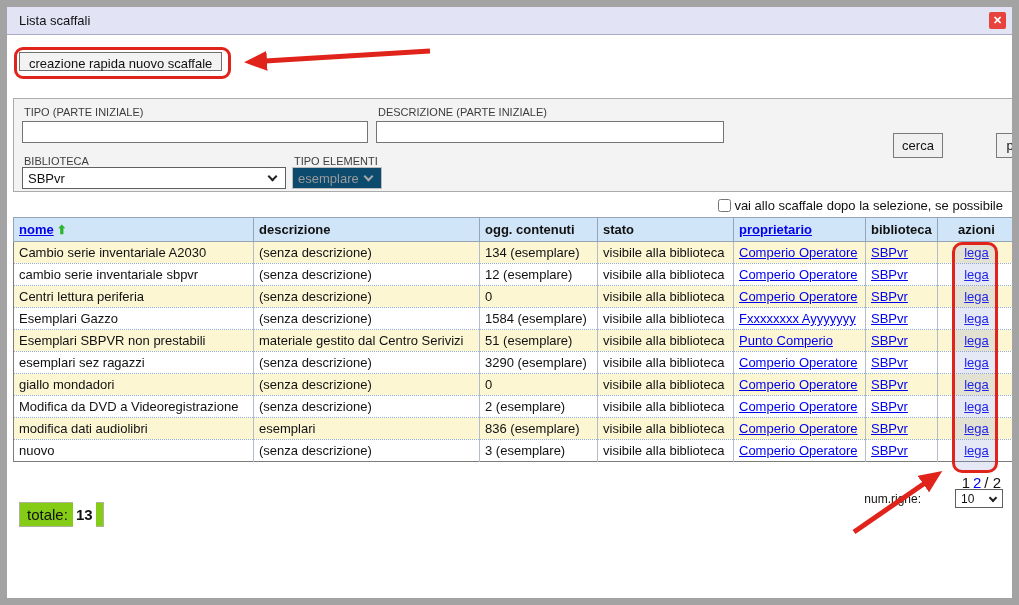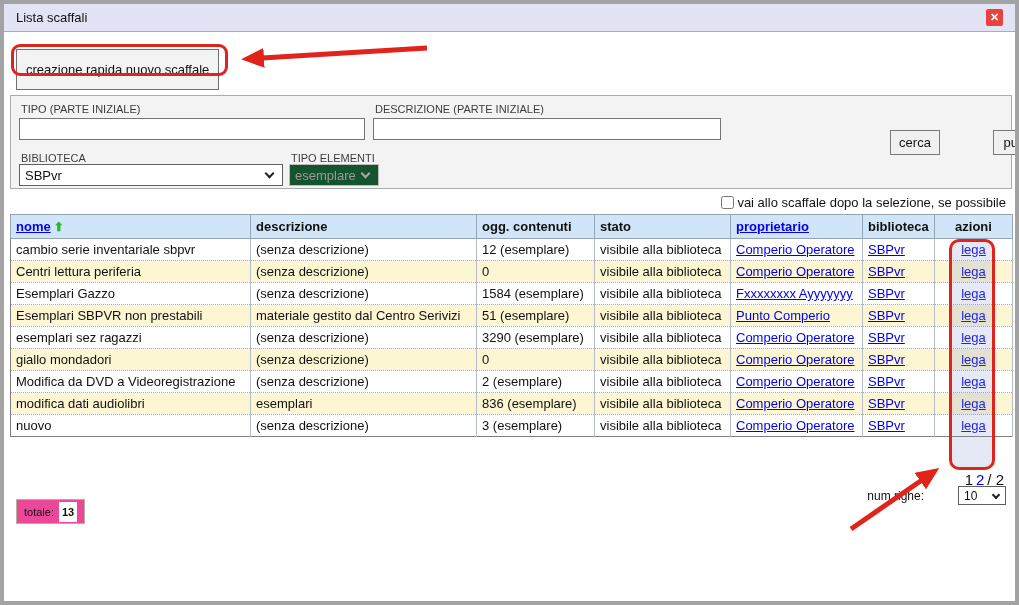--- a/index.html
+++ b/index.html
@@ -4,38 +4,38 @@
 <style>
   :root{
     --accent-red:#e0241b;
     --titlebar:#e3e3f6;
     --header-bg:#d0e5f8;
     --row-alt:#fcf6d3;
     --link:#0000EE;
   }
   *{box-sizing:border-box;margin:0;padding:0;}
   body{margin:0;font-family:"Liberation Sans",sans-serif;background:#fff;}
-  .window{position:relative;width:1019px;height:605px;border:4px solid #a3a3a3;background:#fff;overflow:hidden;}
+  .window{position:relative;width:1019px;height:605px;border:7px solid #a3a3a3;background:#fff;overflow:hidden;}
 
   
   .titlebar{position:absolute;left:0;top:0;width:1015px;height:28px;background:var(--titlebar);border-bottom:1px solid #a9a9c4;display:flex;align-items:center;padding-left:12px;font-size:13px;color:#111;}
   .close-btn{position:absolute;left:982px;top:5px;width:17px;height:17px;background:#e7423d;border-radius:2px;color:#fff;font-size:11px;font-weight:bold;display:flex;align-items:center;justify-content:center;cursor:pointer;line-height:1;}
 
   
-  .quick-btn{position:absolute;left:12px;top:45px;height:41px;padding:0 9px;font-size:13px;line-height:21px;background:#f3f3f3;border:1px solid #6f6f6f;color:#111;cursor:pointer;font-family:"Liberation Sans",sans-serif;}
+  .quick-btn{position:absolute;left:12px;top:45px;height:19px;padding:0 9px;font-size:13px;line-height:21px;background:#f3f3f3;border:1px solid #6f6f6f;color:#111;cursor:pointer;font-family:"Liberation Sans",sans-serif;}
   .annot-btn-rect{position:absolute;left:7px;top:40px;width:217px;height:32px;border:3px solid var(--accent-red);border-radius:9px;pointer-events:none;z-index:40;}
 
   
   .search-panel{position:absolute;left:6px;top:91px;width:1002px;height:94px;background:#f3f3f3;border:1px solid #ababab;}
   .fld-label{position:absolute;font-size:11px;color:#3d3d3d;}
   .txt-input{position:absolute;height:22px;border:1px solid #747474;background:#fff;font-size:13px;padding:0 4px;font-family:"Liberation Sans",sans-serif;}
   .btn{position:absolute;height:25px;background:#f0f0f0;border:1px solid #7a7a7a;font-size:13px;color:#111;cursor:pointer;font-family:"Liberation Sans",sans-serif;}
   .selectbox{position:absolute;height:22px;background:#fff;border:1px solid #606060;display:flex;align-items:center;font-size:13px;color:#111;padding-left:5px;cursor:pointer;}
   .selectbox .chev{width:7px;height:7px;border-right:2px solid #222;border-bottom:2px solid #222;transform:rotate(45deg);margin-left:auto;margin-right:9px;margin-top:-3px;}
-  .selectbox.disabled{background:#14532d;border-color:#bdbdbd;color:#9a9a9a;cursor:default;}
+  .selectbox.disabled{background:#0c4a6e;border-color:#bdbdbd;color:#9a9a9a;cursor:default;}
   .selectbox.disabled .chev{border-color:#a8a8a8;}
 
   
   .chk-row{position:absolute;top:191px;right:9px;display:flex;align-items:center;font-size:13px;color:#111;gap:3px;}
   .chk-row input{width:13px;height:13px;}
 
   
   table.grid{position:absolute;left:6px;top:210px;width:1002px;border-collapse:collapse;table-layout:fixed;font-size:13px;}
   table.grid{border:1px solid #7d7d7d;}
   table.grid th{background:var(--header-bg);font-weight:bold;text-align:left;height:24px;padding:2px 5px;border:1px solid #96a5b5;color:#111;}
@@ -49,21 +49,21 @@
   
   .annot-lega-rect{position:absolute;left:945px;top:235px;width:46px;height:231px;border:3px solid var(--accent-red);border-radius:10px;background:rgba(135,150,210,0.22);pointer-events:none;z-index:40;}
 
   
   .pagination{position:absolute;top:467px;right:11px;font-size:15px;color:#111;}
   .pagination .cur{color:#111;margin-right:3px;}
   .pagination a{margin-right:3px;}
   .rows-row{position:absolute;top:482px;right:9px;display:flex;align-items:center;font-size:12px;color:#111;gap:4px;}
   .rows-select{position:relative;width:48px;height:19px;background:#fff;border:1px solid #5f5f5f;display:flex;align-items:center;font-size:12px;padding-left:5px;cursor:pointer;margin-left:30px;}
   .rows-select .chev{width:6px;height:6px;border-right:2px solid #222;border-bottom:2px solid #222;transform:rotate(45deg);margin-left:auto;margin-right:6px;margin-top:-2px;}
-  .totale-box{position:absolute;left:12px;top:495px;height:25px;background:#ec4899;border:1px solid #b3b09b;display:flex;align-items:center;padding:0 7px;font-size:11px;color:#111;gap:5px;}
+  .totale-box{position:absolute;left:12px;top:495px;height:25px;background:#84cc16;border:1px solid #b3b09b;display:flex;align-items:center;padding:0 7px;font-size:15px;color:#111;gap:5px;}
   .totale-box .val{font-weight:bold;background:#fff;padding:4px 3px;}
 
   
   svg.overlay{position:absolute;left:0;top:0;width:1015px;height:601px;pointer-events:none;z-index:50;}
 </style>
 </head>
 <body>
 
 <div class="window">
 
@@ -116,20 +116,29 @@
         <th><a href="#">nome</a><span class="sort-icon">⬆</span></th>
         <th>descrizione</th>
         <th>ogg. contenuti</th>
         <th>stato</th>
         <th><a href="#">proprietario</a></th>
         <th>biblioteca</th>
         <th class="center">azioni</th>
       </tr>
     </thead>
     <tbody>
+        <tr class="alt">
+          <td>Cambio serie inventariale A2030</td>
+          <td>(senza descrizione)</td>
+          <td>134 (esemplare)</td>
+          <td>visibile alla biblioteca</td>
+          <td><a href="#">Comperio Operatore</a></td>
+          <td><a href="#">SBPvr</a></td>
+          <td class="center"><a href="#">lega</a></td>
+        </tr>
         <tr>
           <td>cambio serie inventariale sbpvr</td>
           <td>(senza descrizione)</td>
           <td>12 (esemplare)</td>
           <td>visibile alla biblioteca</td>
           <td><a href="#">Comperio Operatore</a></td>
           <td><a href="#">SBPvr</a></td>
           <td class="center"><a href="#">lega</a></td>
         </tr>
         <tr class="alt">

